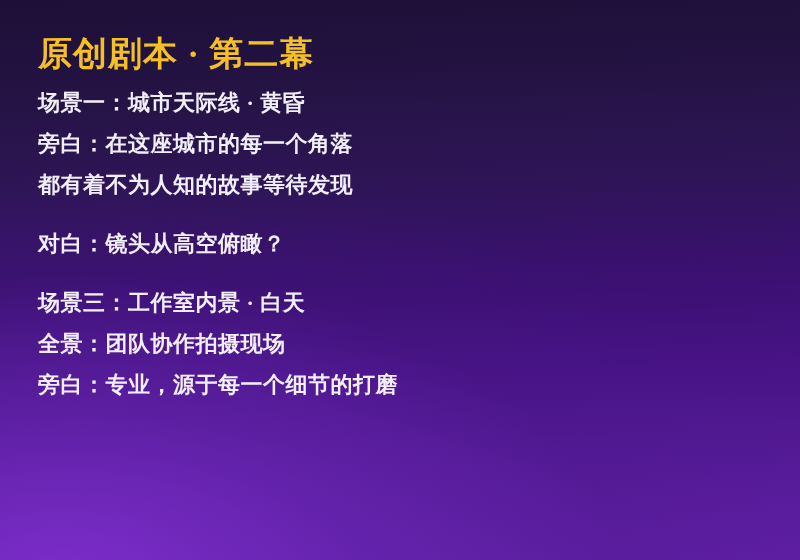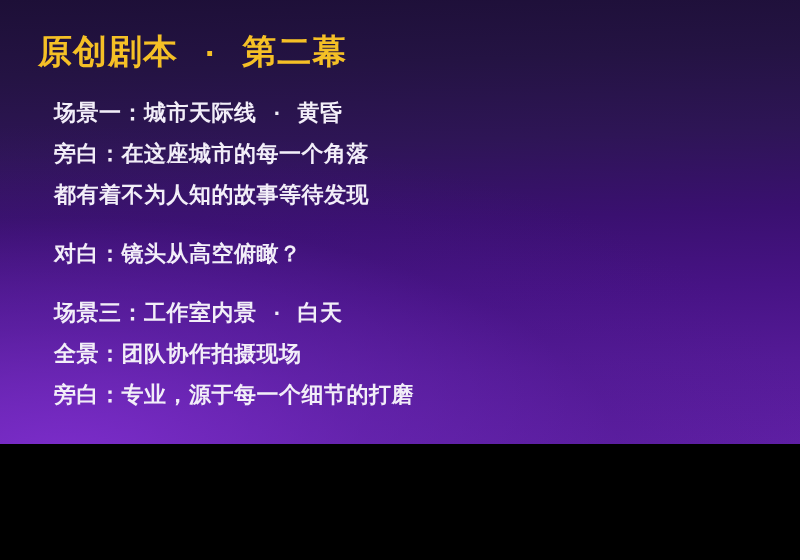--- a/index.html
+++ b/index.html
@@ -5,38 +5,38 @@
 <style>
   html, body {
     margin: 0;
     padding: 0;
     background: #000;
   }
 
   #screen {
     position: relative;
     width: 800px;
-    height: 444px;
+    height: 560px;
     overflow: hidden;
     
     background:
       radial-gradient(120% 95% at 8% 104%,
                       rgba(126, 46, 205, 0.95) 0%,
                       rgba(106, 39, 181, 0.55) 32%,
                       rgba(74, 24, 138, 0.18) 58%,
                       rgba(0, 0, 0, 0) 80%),
       linear-gradient(178deg,
                       #1d0f37 0%,
                       #241343 16%,
                       #2e1556 33%,
                       #3a1070 50%,
                       #471385 66%,
                       #541a96 82%,
                       #5f1fa4 100%);
-    font-family: Liberation Mono, monospace;
+    font-family: Liberation Serif, serif;
     -webkit-font-smoothing: antialiased;
   }
 
   #content {
     position: absolute;
     left: 38px;
     top: 30px;
     right: 20px;
   }
 
@@ -53,21 +53,21 @@
   .script-line {
     font-size: 22px;
     font-weight: bold;
     color: #f2eef8;
     line-height: 41px;
     letter-spacing: 0.5px;
     white-space: nowrap;
   }
 
   .scene-block {
-    margin: 16px;
+    margin: 0;
   }
 
   .scene-block + .scene-block {
     margin-top: 18px;
   }
 </style>
 </head>
 <body>
 
 <div id="screen">

